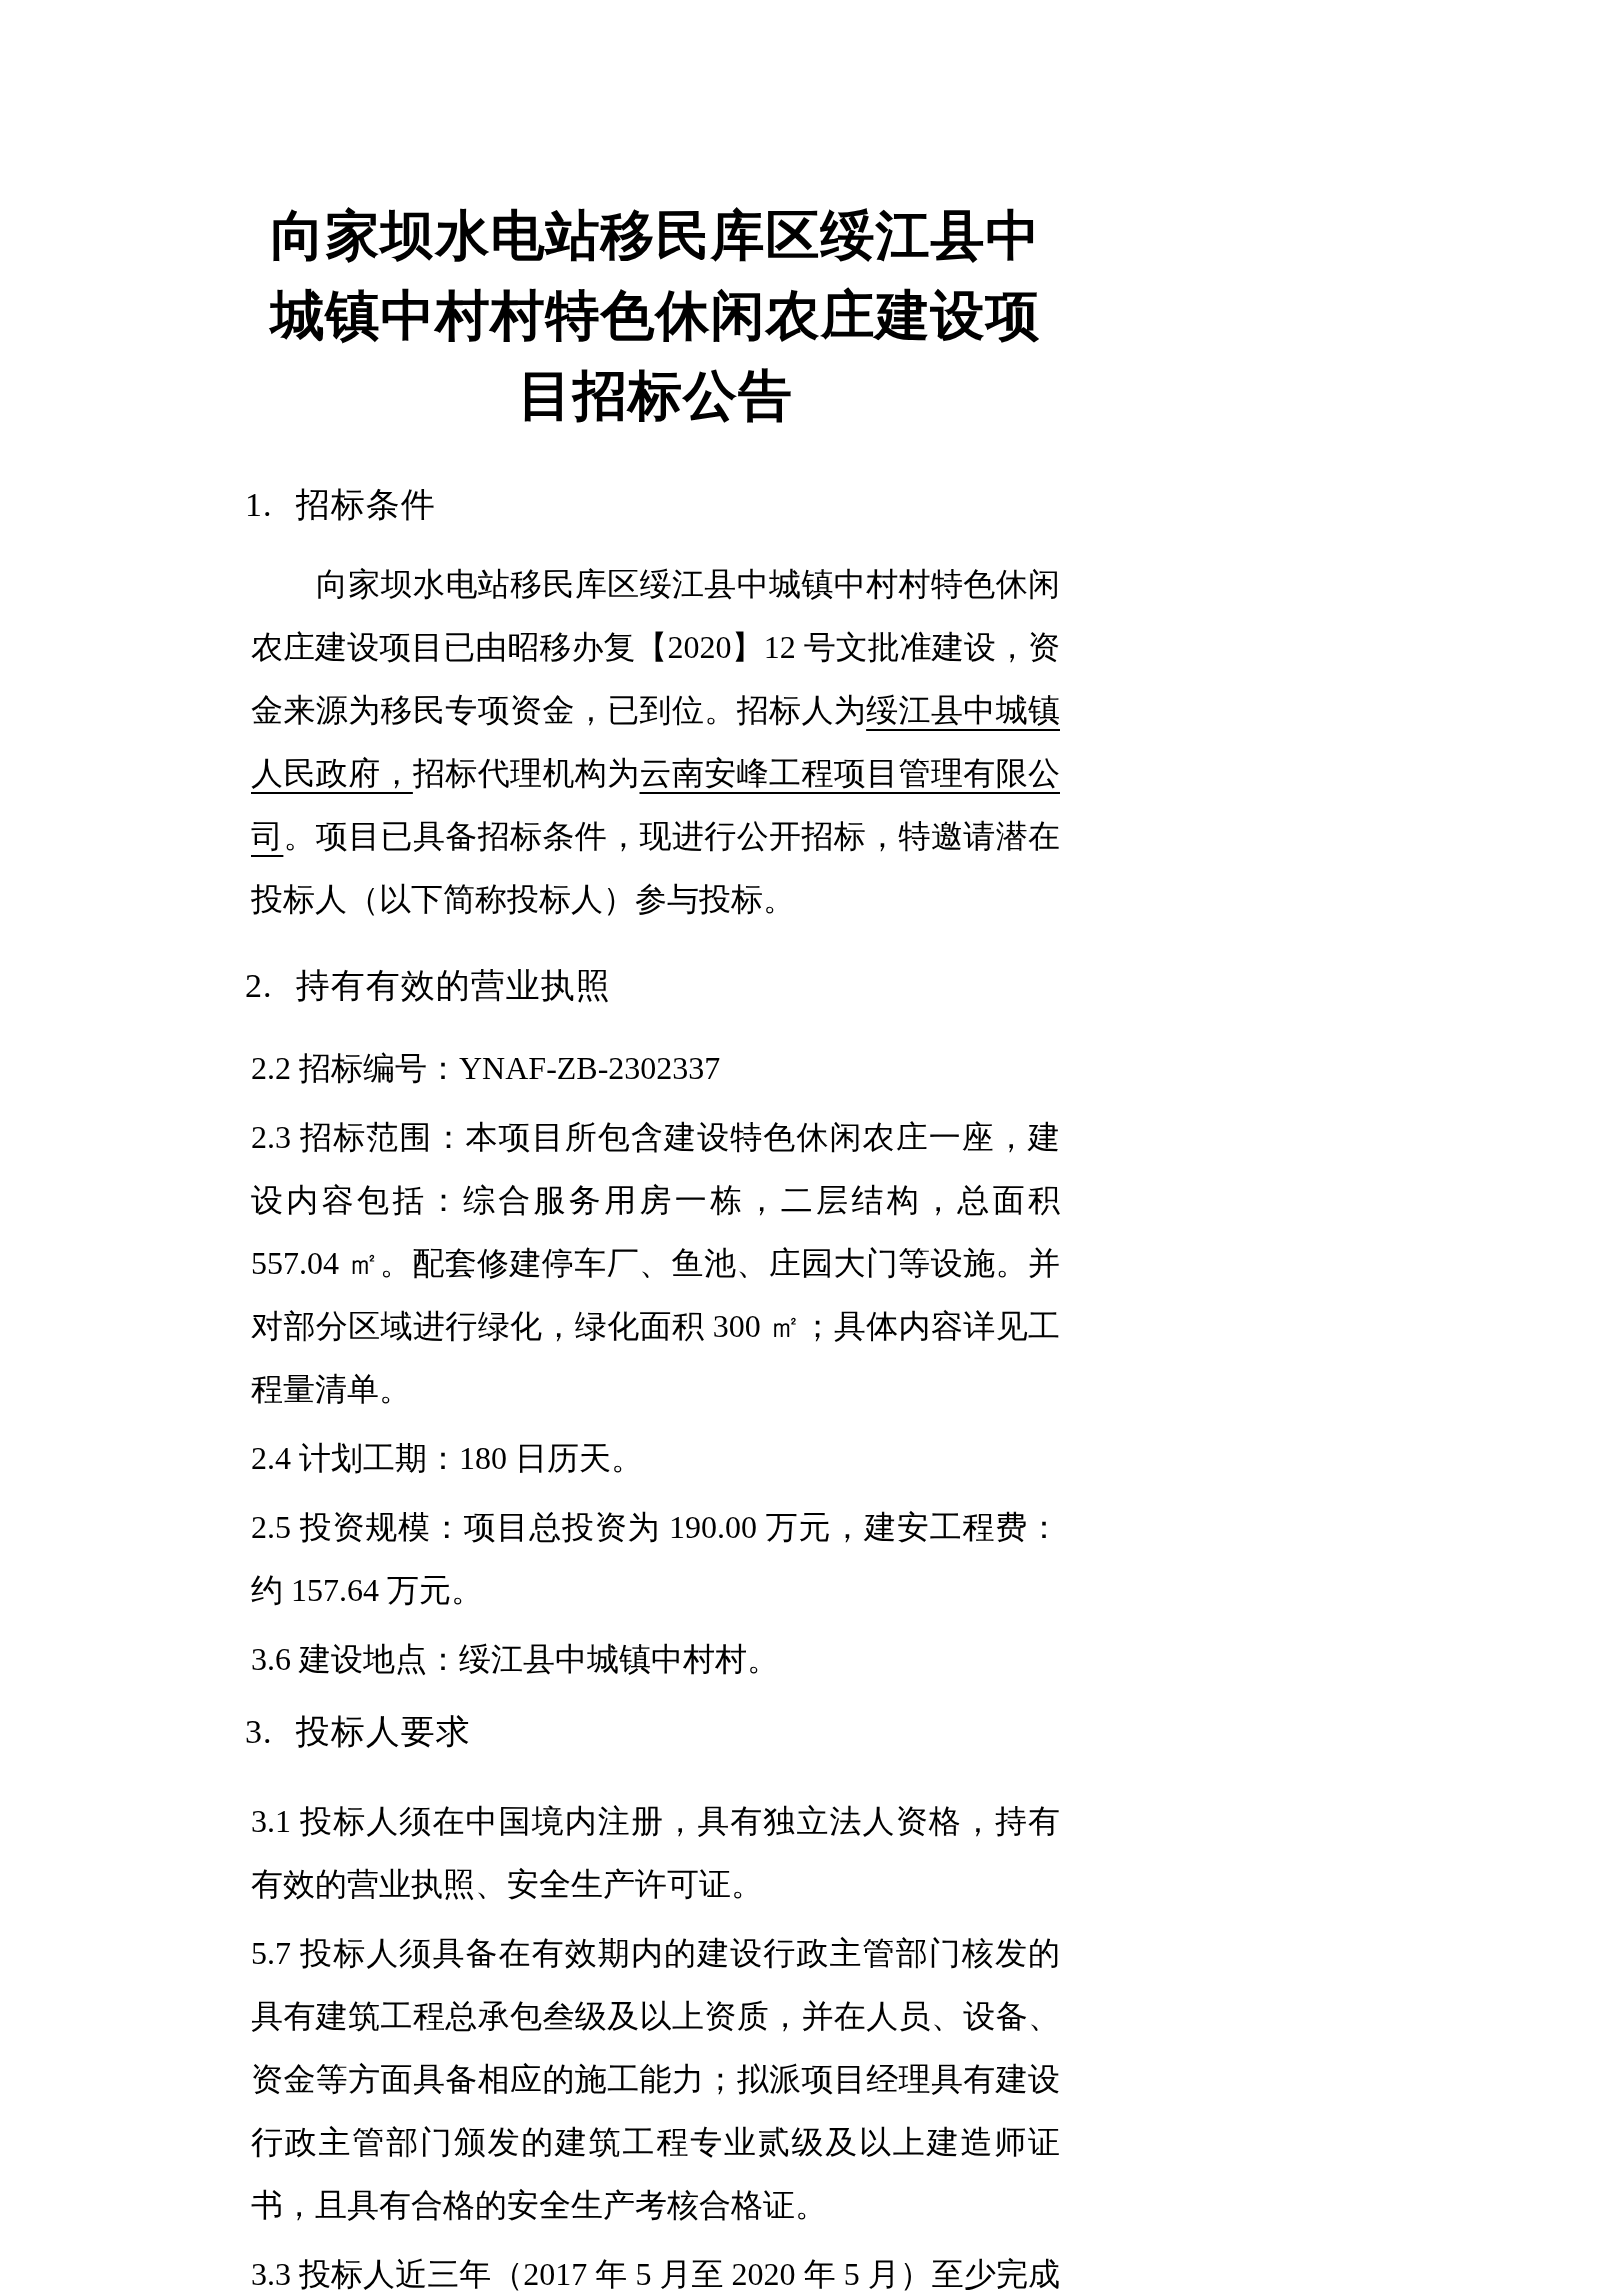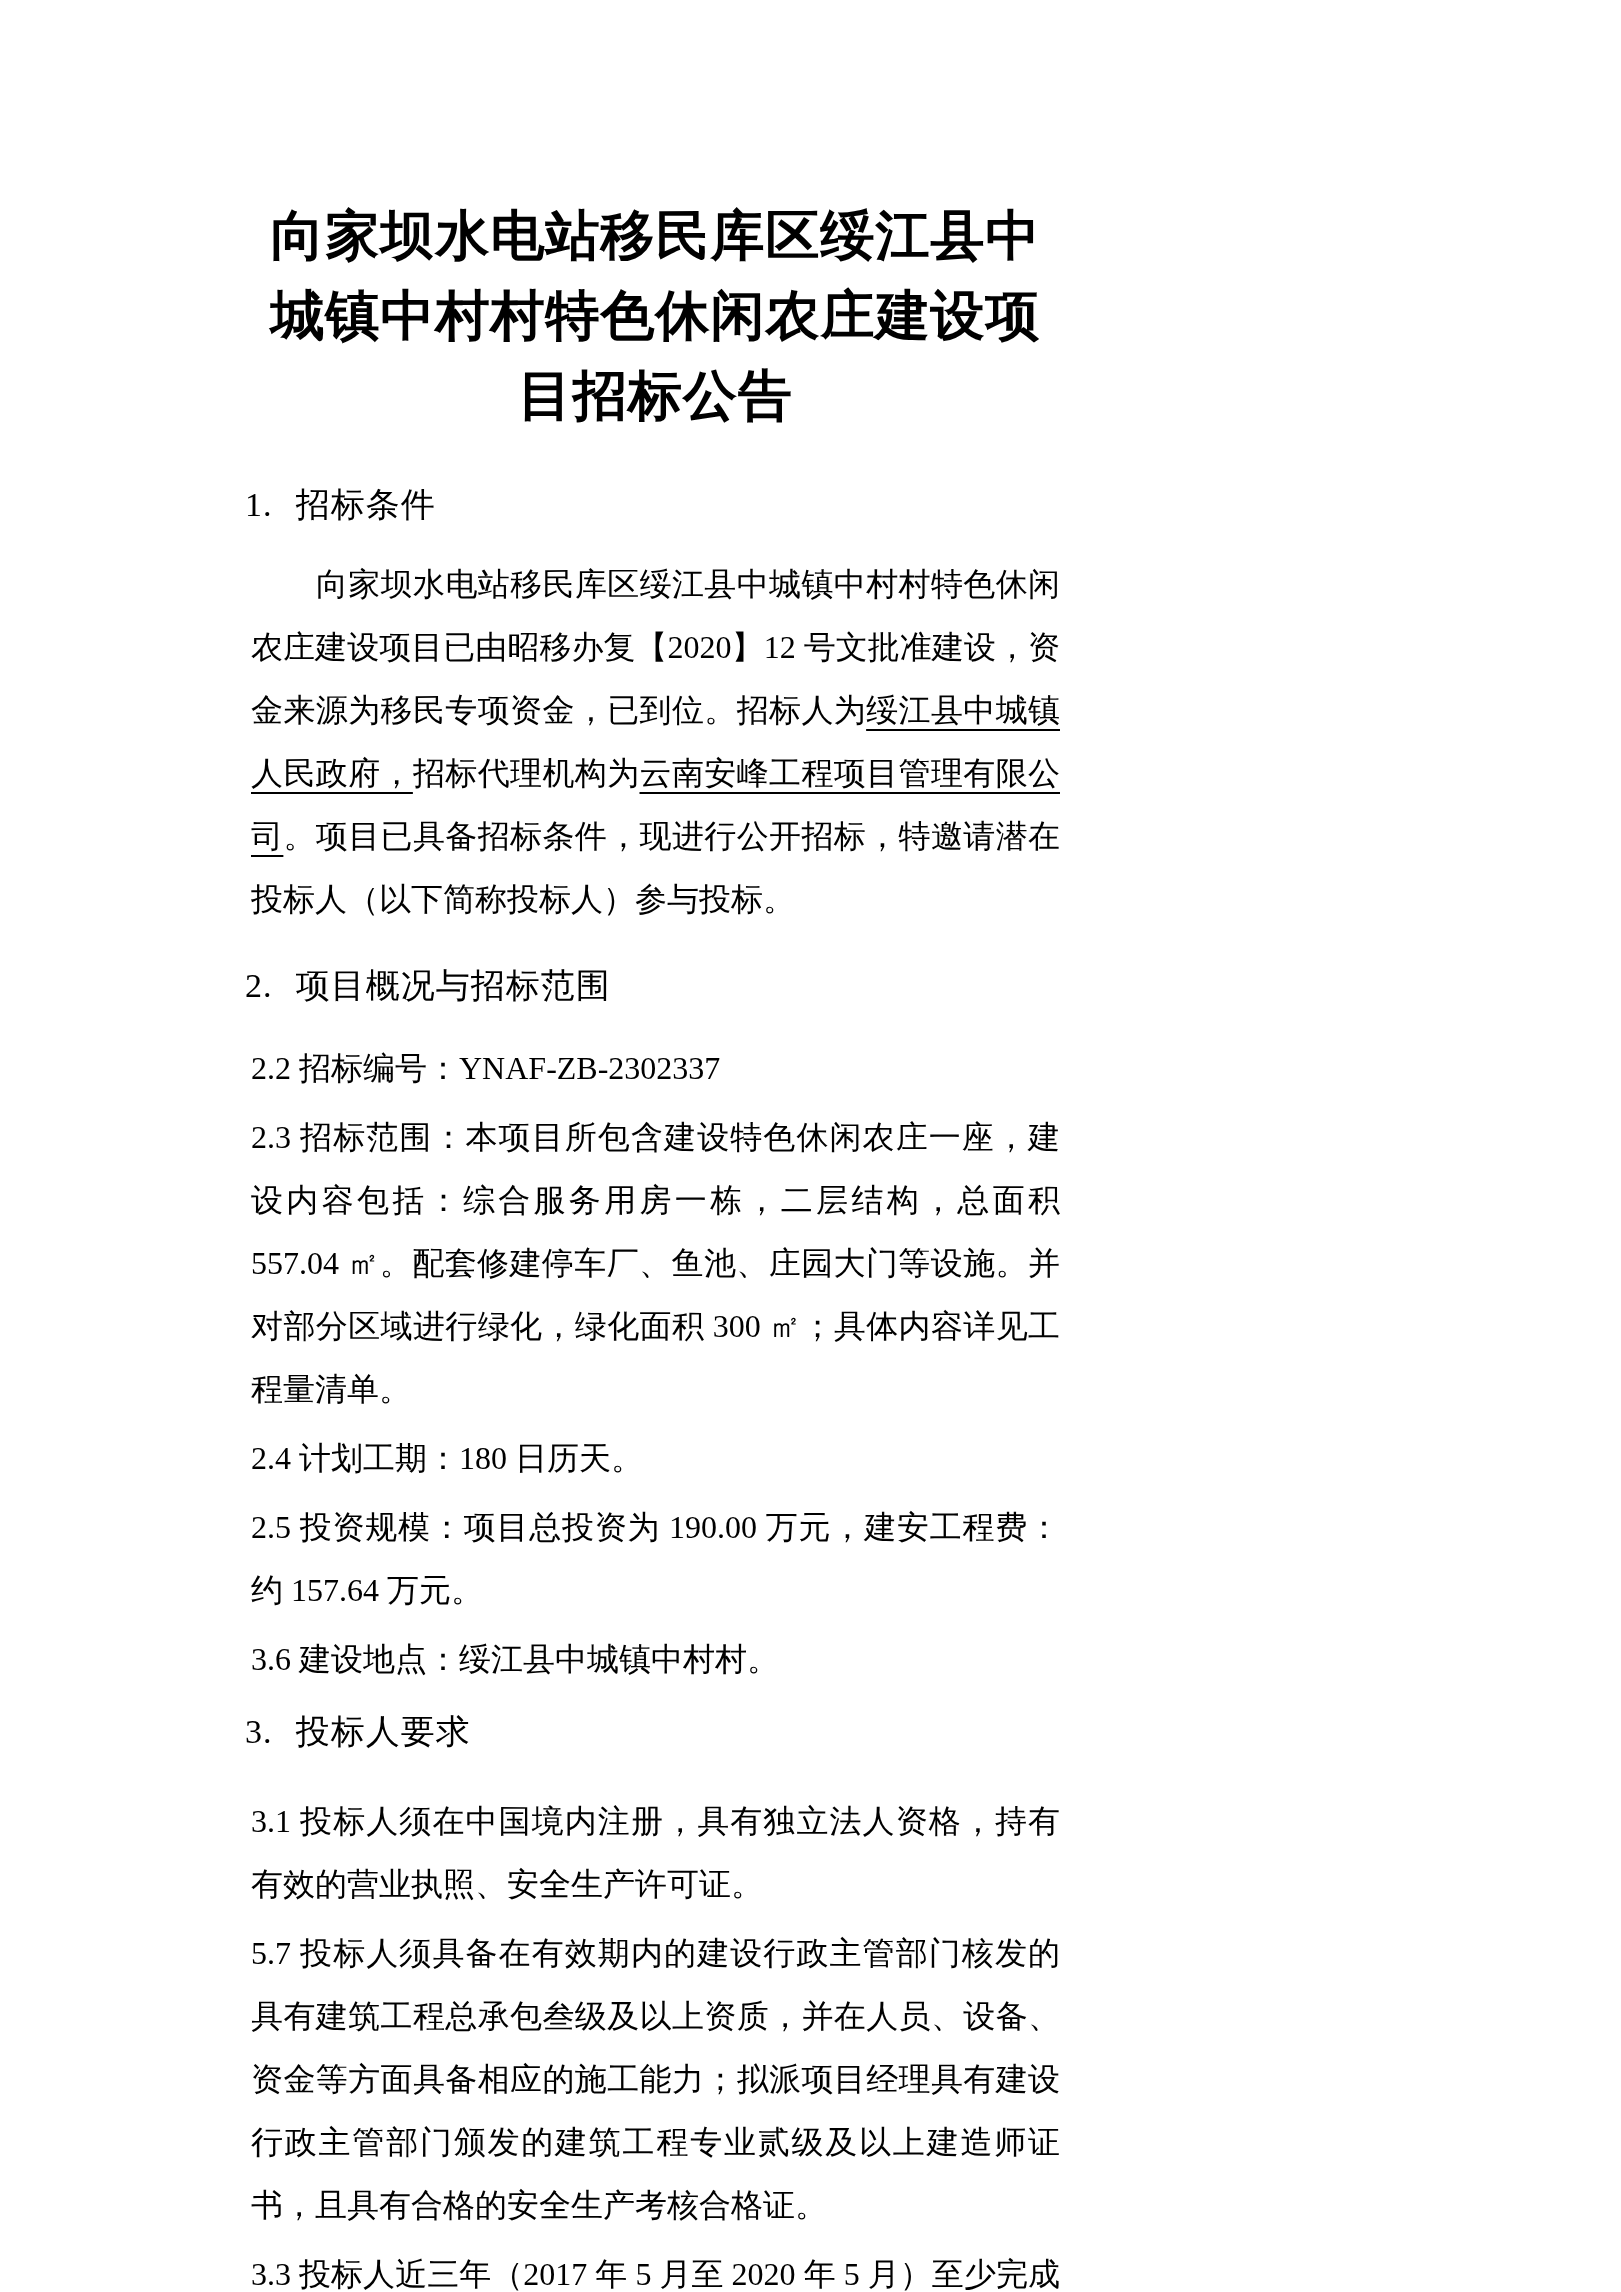--- a/index.html
+++ b/index.html
@@ -59,21 +59,21 @@
 
   <h2 class="sec sec-1">
     <span class="sec-num">1.</span>
     <span class="sec-txt">招标条件</span>
   </h2>
 
   <p class="para first-indent"><span>向家坝水电站移民库区绥江县中城镇中村村特色休闲农庄建设项目已由昭移办复【2020】12 号文批准建设，资金来源为移民专项资金，已到位。招标人为</span><u>绥江县中城镇人民政府，</u><span>招标代理机构为</span><u>云南安峰工程项目管理有限公司</u><span>。项目已具备招标条件，现进行公开招标，特邀请潜在投标人（以下简称投标人）参与投标。</span></p>
 
   <h2 class="sec sec-2">
     <span class="sec-num">2.</span>
-    <span class="sec-txt">项目概况与招标范围</span>
+    <span class="sec-txt">持有有效的营业执照</span>
   </h2>
 
   <p class="para">2.2 招标编号：YNAF-ZB-2302337</p>
   <p class="para">2.3 招标范围：本项目所包含建设特色休闲农庄一座，建设内容包括：综合服务用房一栋，二层结构，总面积 557.04 ㎡。配套修建停车厂、鱼池、庄园大门等设施。并对部分区域进行绿化，绿化面积 300 ㎡；具体内容详见工程量清单。</p>
   <p class="para">2.4 计划工期：180 日历天。</p>
   <p class="para">2.5 投资规模：项目总投资为 190.00 万元，建安工程费：约 157.64 万元。</p>
   <p class="para">3.6 建设地点：绥江县中城镇中村村。</p>
 
   <h2 class="sec sec-3">
     <span class="sec-num">3.</span>

